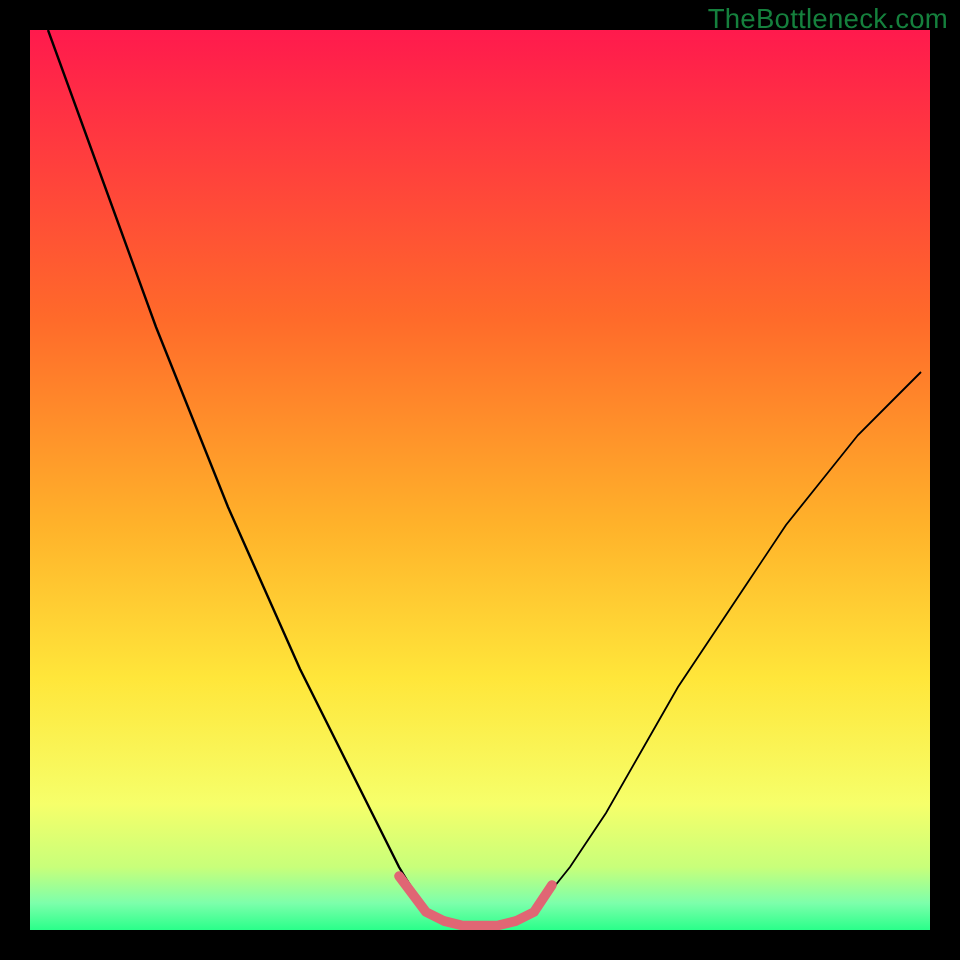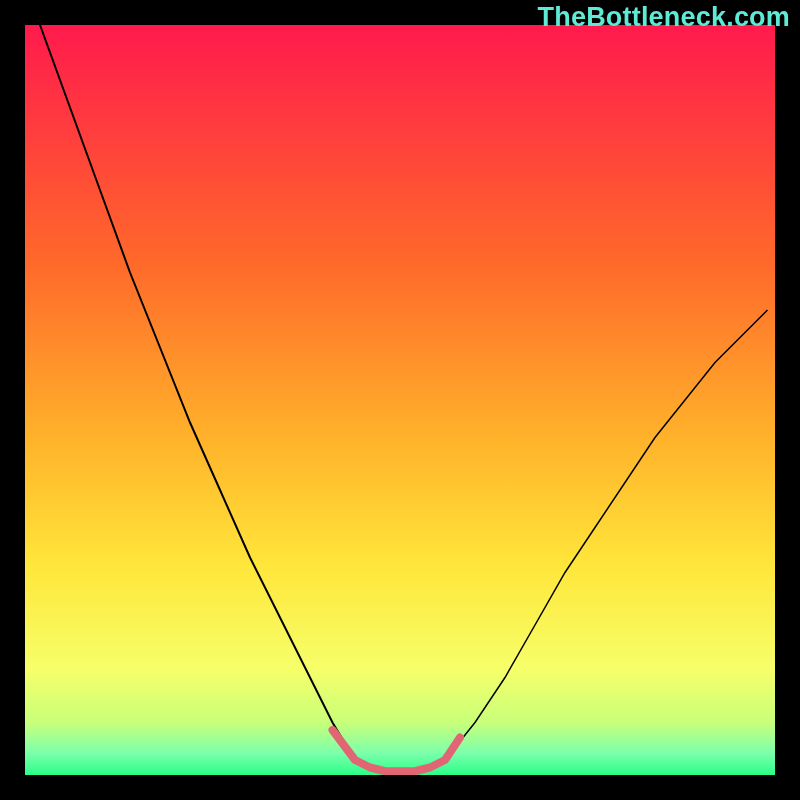--- a/index.html
+++ b/index.html
@@ -29,23 +29,23 @@
     left: 0;
     top: 0;
     width: 100%;
     height: 100%;
   }
   .watermark {
     position: absolute;
     top: 2px;
     right: 10px;
     font-family: Arial, Helvetica, sans-serif;
-    font-size: 27px;
-    color: #5eead4;
-    font-weight: 700;
+    font-size: 23px;
+    color: #15803d;
+    font-weight: 400;
     letter-spacing: 0.2px;
   }
   svg.curves {
     position: absolute;
     left: 0;
     top: 0;
     width: 100%;
     height: 100%;
   }
 </style>

